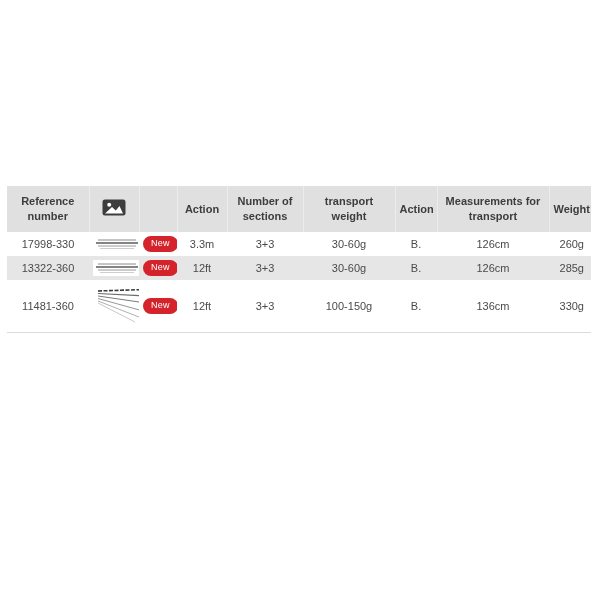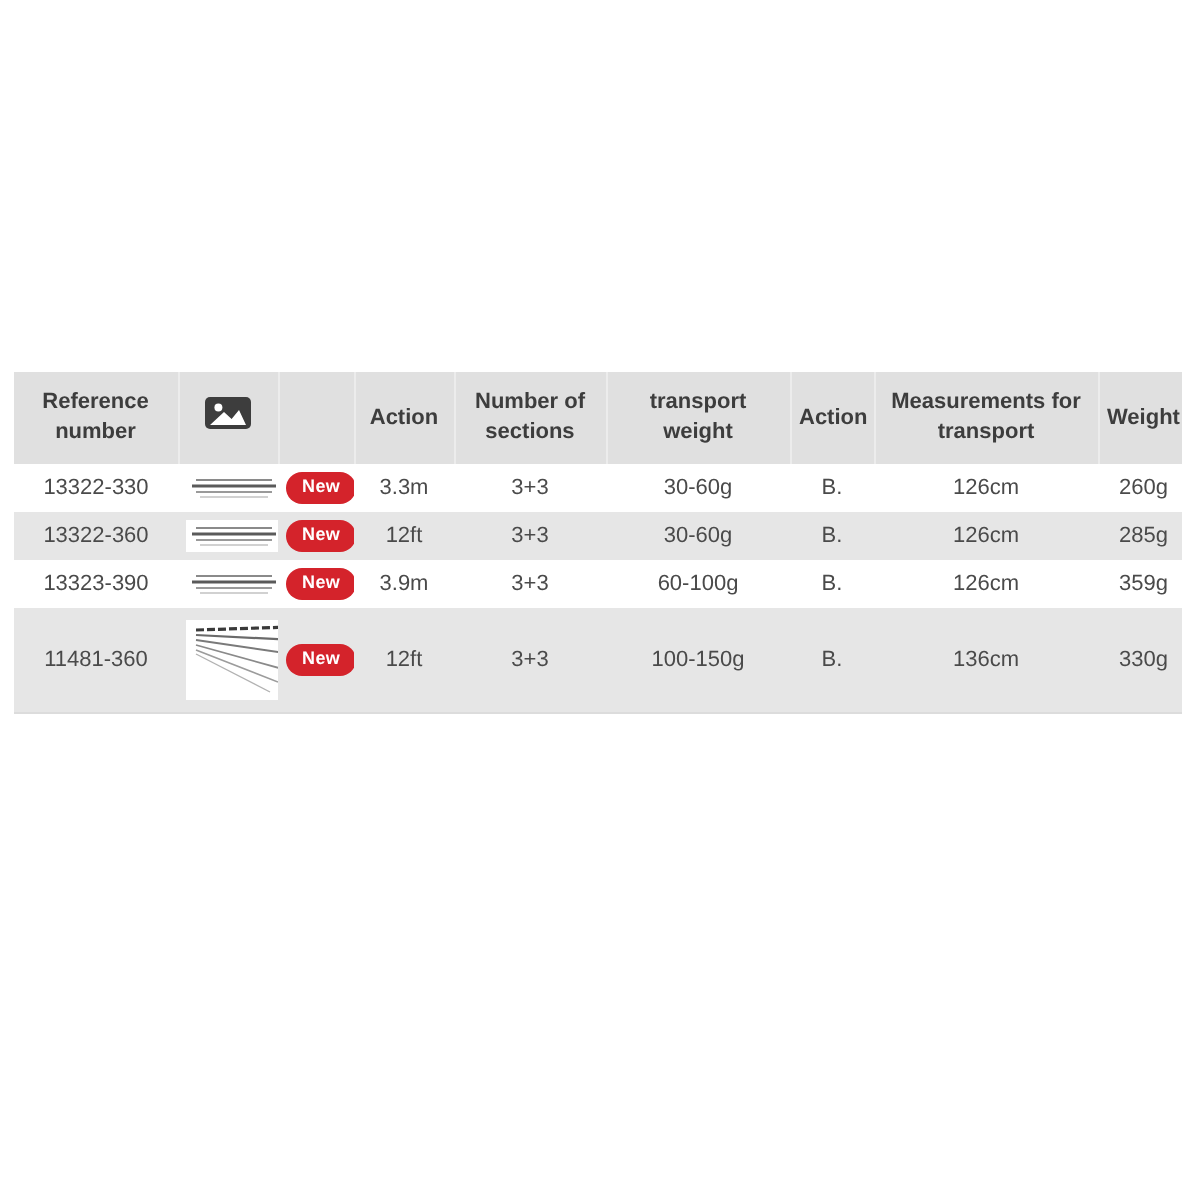--- a/index.html
+++ b/index.html
@@ -52,21 +52,21 @@
   table.product-table th.col-weight,
   table.product-table td.col-weight {
     text-align: right;
     padding-right: 7px;
   }
   .badge {
     display: inline-block;
     background: #d4232b;
     color: #ffffff;
     font-size: 9px;
-    font-weight: bold;
+    font-weight: normal;
     line-height: 1;
     padding: 3px 8px 4px 8px;
     border-radius: 10px;
     letter-spacing: 0.2px;
   }
   .img-icon { display: inline-block; line-height: 0; }
   .rod-thumb, .rod-thumb-fan { display: inline-block; vertical-align: middle; }
 </style>
 </head>
 <body>
@@ -96,21 +96,21 @@
           <th class="col-length">Action</th>
           <th class="col-sections">Number of sections</th>
           <th class="col-throwing">transport weight</th>
           <th class="col-action">Action</th>
           <th class="col-transport">Measurements for transport</th>
           <th class="col-weight">Weight</th>
         </tr>
     </thead>
     <tbody id="table-body">
         <tr>
-          <td class="col-ref">13322-330</td>
+          <td class="col-ref">17998-330</td>
           <td class="col-image"><svg class="rod-thumb" width="48" height="16" viewBox="0 0 48 16">
               <rect width="48" height="16" fill="#ffffff"></rect>
               <line x1="5" y1="4" x2="43" y2="4" stroke="#8a8a8a" stroke-width="1"></line>
               <line x1="3" y1="7" x2="45" y2="7" stroke="#5a5a5a" stroke-width="1.4"></line>
               <line x1="5" y1="10" x2="43" y2="10" stroke="#9a9a9a" stroke-width="1"></line>
               <line x1="7" y1="12.5" x2="41" y2="12.5" stroke="#c2c2c2" stroke-width="0.8"></line>
             </svg></td>
           <td class="col-badge"><span class="badge">New</span></td>
           <td class="col-length">3.3m</td>
           <td class="col-sections">3+3</td>
@@ -129,37 +129,20 @@
               <line x1="7" y1="12.5" x2="41" y2="12.5" stroke="#c2c2c2" stroke-width="0.8"></line>
             </svg></td>
           <td class="col-badge"><span class="badge">New</span></td>
           <td class="col-length">12ft</td>
           <td class="col-sections">3+3</td>
           <td class="col-throwing">30-60g</td>
           <td class="col-action">B.</td>
           <td class="col-transport">126cm</td>
           <td class="col-weight">285g</td>
         </tr>
-        <tr>
-          <td class="col-ref">13323-390</td>
-          <td class="col-image"><svg class="rod-thumb" width="48" height="16" viewBox="0 0 48 16">
-              <rect width="48" height="16" fill="#ffffff"></rect>
-              <line x1="5" y1="4" x2="43" y2="4" stroke="#8a8a8a" stroke-width="1"></line>
-              <line x1="3" y1="7" x2="45" y2="7" stroke="#5a5a5a" stroke-width="1.4"></line>
-              <line x1="5" y1="10" x2="43" y2="10" stroke="#9a9a9a" stroke-width="1"></line>
-              <line x1="7" y1="12.5" x2="41" y2="12.5" stroke="#c2c2c2" stroke-width="0.8"></line>
-            </svg></td>
-          <td class="col-badge"><span class="badge">New</span></td>
-          <td class="col-length">3.9m</td>
-          <td class="col-sections">3+3</td>
-          <td class="col-throwing">60-100g</td>
-          <td class="col-action">B.</td>
-          <td class="col-transport">126cm</td>
-          <td class="col-weight">359g</td>
-        </tr>
         <tr class="tall">
           <td class="col-ref">11481-360</td>
           <td class="col-image"><svg class="rod-thumb-fan" width="60" height="40" viewBox="0 0 60 40">
               <rect width="60" height="40" fill="#ffffff"></rect>
               <line x1="5" y1="5" x2="52" y2="3.5" stroke="#3a3a3a" stroke-width="1.6" stroke-dasharray="4,1.5"></line>
               <line x1="5" y1="7.5" x2="54" y2="10" stroke="#6a6a6a" stroke-width="1.1"></line>
               <line x1="5" y1="10" x2="53" y2="17" stroke="#7a7a7a" stroke-width="1"></line>
               <line x1="5" y1="12.5" x2="50" y2="25" stroke="#8a8a8a" stroke-width="0.9"></line>
               <line x1="5" y1="15" x2="46" y2="31" stroke="#9c9c9c" stroke-width="0.8"></line>
               <line x1="5" y1="17" x2="42" y2="36" stroke="#b2b2b2" stroke-width="0.7"></line>

